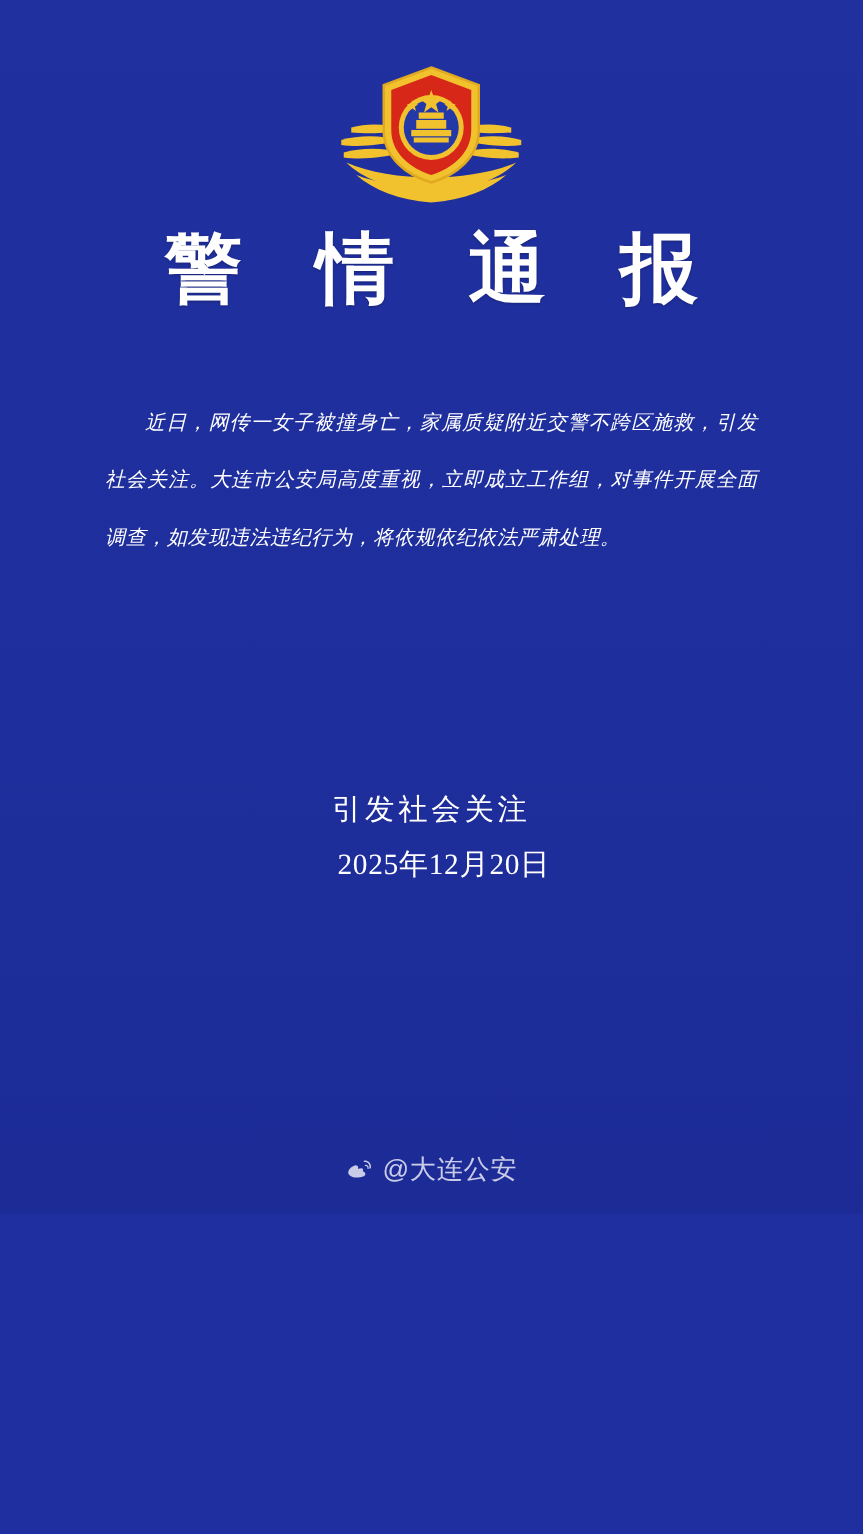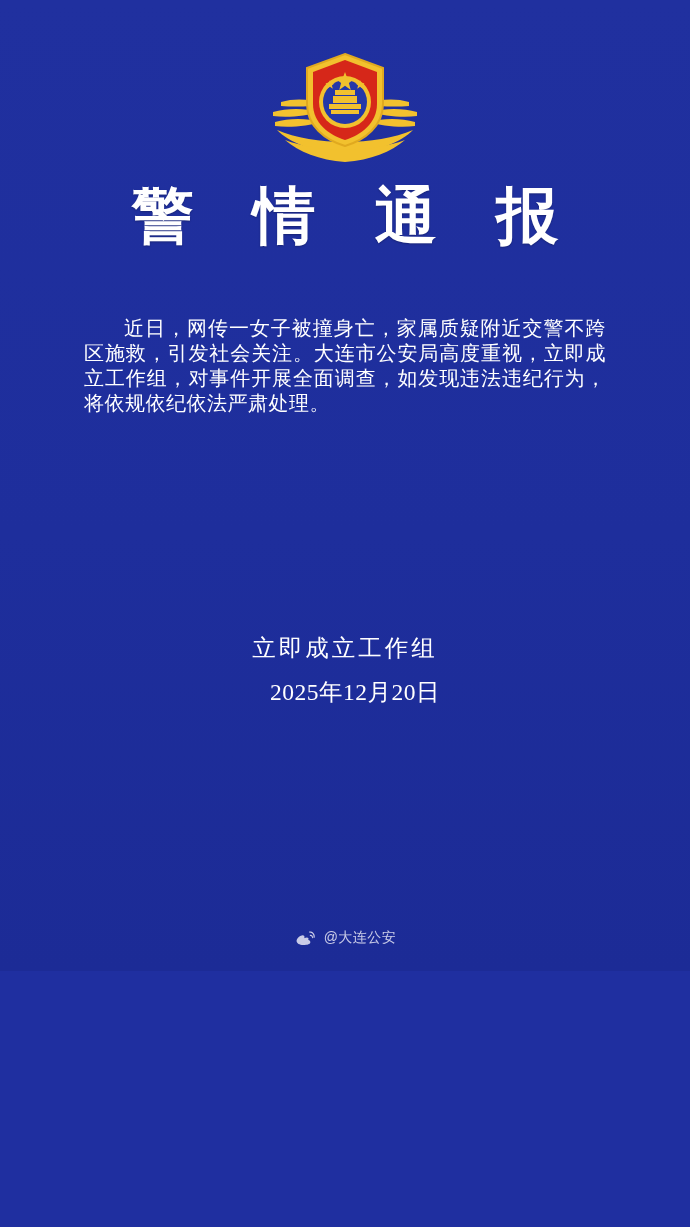--- a/index.html
+++ b/index.html
@@ -56,26 +56,27 @@
     font-family: "Liberation Serif", "DejaVu Serif", serif;
     text-shadow: 0 1px 2px rgba(0,0,0,0.25);
   }
 
   
   .body-text {
     position: absolute;
     top: 316px;
     left: 84px;
     width: 522px;
-    font-size: 20px;
-    line-height: 25px;
+    font-size: 16px;
+    line-height: 46px;
     text-align: justify;
     text-justify: inter-ideograph;
     letter-spacing: 0.5px;
     color: #ffffff;
+    font-style: italic;
   }
   .body-text p {
     margin: 0;
     text-indent: 2em;
   }
 
   
   .signature {
     position: absolute;
     top: 626px;
@@ -108,21 +109,21 @@
     justify-content: center;
     gap: 8px;
     opacity: 0.85;
   }
   .weibo-icon {
     width: 22px;
     height: 22px;
     display: block;
   }
   .footer-label {
-    font-size: 14px;
+    font-size: 21px;
     font-family: "Liberation Sans", sans-serif;
     color: #e8e8f6;
     letter-spacing: 0.5px;
   }
 </style>
 </head>
 <body>
 
 <div class="page">
 
@@ -165,21 +166,21 @@
     </div>
   </div>
 
   <div class="title">警 情 通 报</div>
 
   <div class="body-text">
     <p>近日，网传一女子被撞身亡，家属质疑附近交警不跨区施救，引发社会关注。大连市公安局高度重视，立即成立工作组，对事件开展全面调查，如发现违法违纪行为，将依规依纪依法严肃处理。</p>
   </div>
 
   <div class="signature">
-    <div class="sig-org">立即成立工作组</div>
+    <div class="sig-org">引发社会关注</div>
     <div class="sig-date">2025年12月20日</div>
   </div>
 
   <div class="footer">
     <span>
       <svg class="weibo-icon" viewBox="0 0 24 24" aria-hidden="true">
         <path d="M10.1 19.6c-4 0-7.3-1.9-7.3-4.4 0-1.3.9-2.8 2.4-4.2C7.4 9.1 9.8 8.3 11 9.5c.5.5.6 1.4.3 2.4-.1.4.3.2.3.2 1.8-.8 3.4-.8 4 0 .3.5.3 1.1 0 1.8-.1.3 0 .4.2.4 1 .3 2 1 2 2.3 0 2.1-3.1 3-7.7 3z" fill="#e8e8f6"></path>
         <path d="M17.9 8.4c.2 0 .4 0 .6.1 1.5.3 2.5 1.8 2.2 3.3 0 .3-.3.5-.6.5s-.5-.3-.5-.6c.2-.9-.4-1.8-1.4-2-.2 0-.3 0-.5 0-.3 0-.5-.2-.5-.5s.3-.5.7-.8z" fill="#e8e8f6"></path>
         <path d="M18.4 4.9c2.9.6 4.8 3.5 4.2 6.4-.1.4-.4.6-.8.6s-.6-.4-.5-.8c.4-2.3-1-4.5-3.3-4.9-.4-.1-.7-.1-1.1-.1-.4 0-.7-.3-.6-.7 0-.4.3-.6.7-.6.5 0 .9 0 1.4.1z" fill="#e8e8f6"></path>
       </svg>

